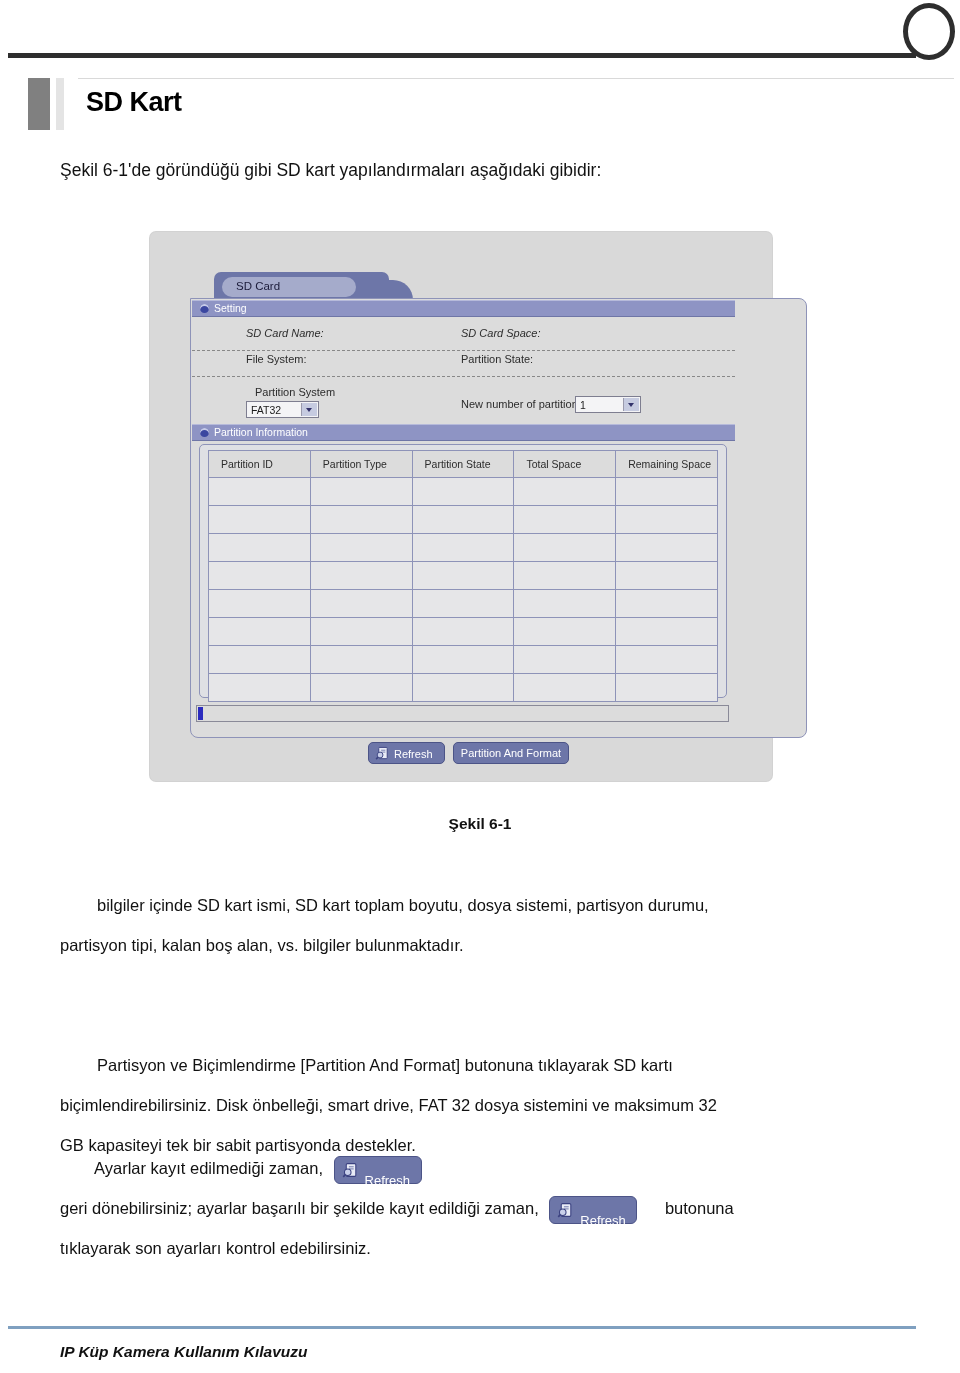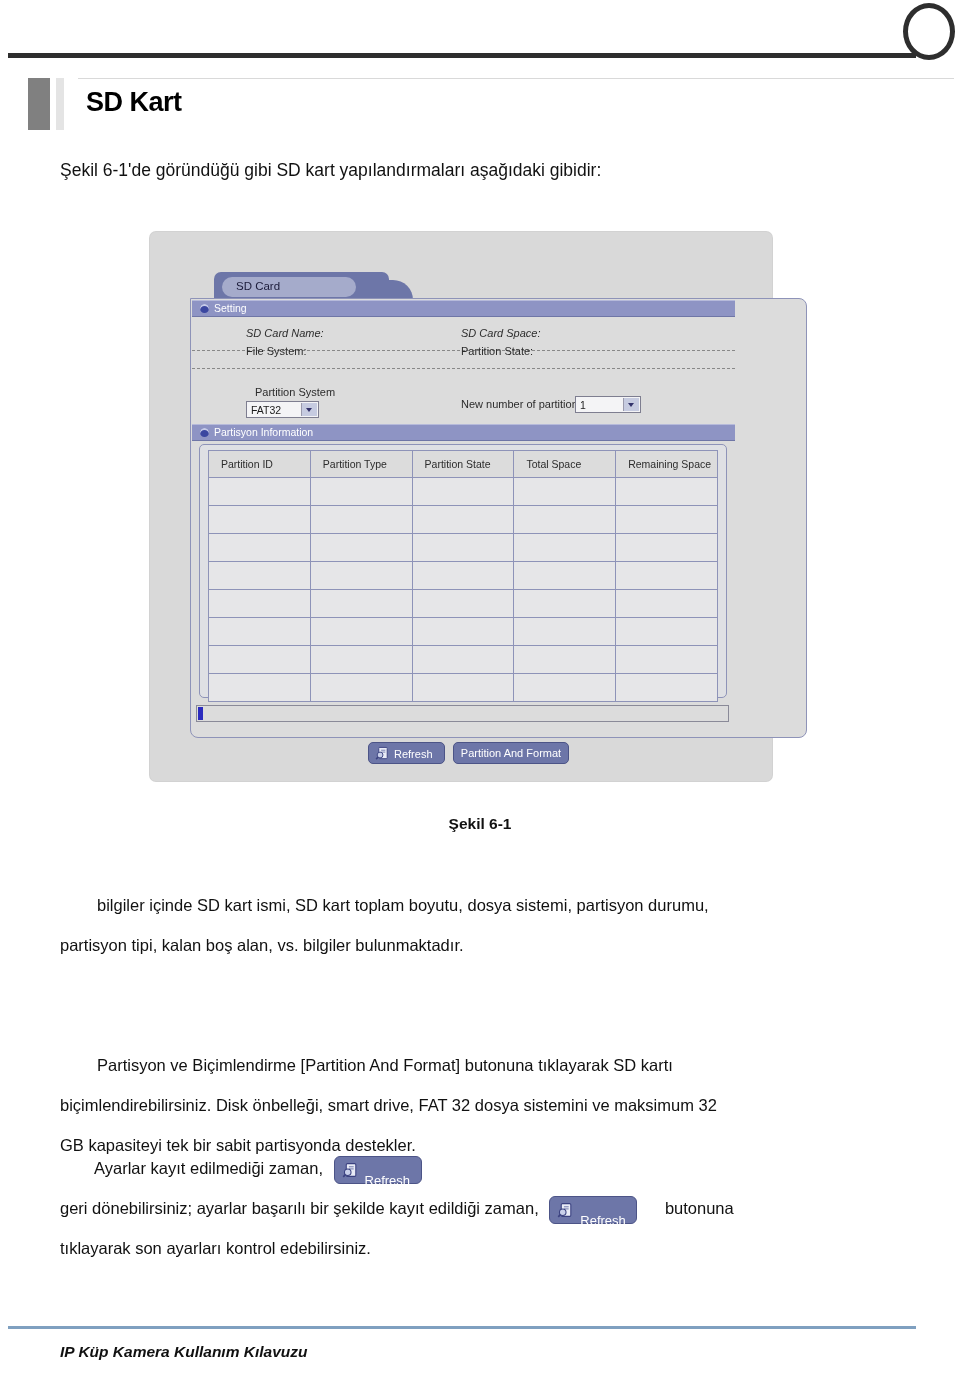--- a/index.html
+++ b/index.html
@@ -159,21 +159,21 @@
   #partinfo-bar { top: 125px; }
 
   .info-row {
     position: absolute;
     left: 1px;
     width: 543px; height: 34px;
     border-bottom: 1px dashed #888888;
     box-sizing: border-box;
   }
   #info-row-1 { top: 18px; font-style: italic; }
-  #info-row-2 { top: 36px; }
+  #info-row-2 { top: 44px; }
   .info-row .lbl-a {
     position: absolute;
     left: 54px; top: 10px;
     font-size: 11px;
     color: #2c2c2c;
   }
   .info-row .lbl-b {
     position: absolute;
     left: 269px; top: 10px;
     font-size: 11px;
@@ -428,21 +428,21 @@
       <span class="nnp-caption">New number of partition</span>
 
       <div class="select-box" id="nnp-select">
         <span class="sel-val">1</span>
         <span class="sel-arrow"></span>
       </div>
     </div>
 
     <div class="section-bar" id="partinfo-bar">
       <span class="sec-icon"></span>
-      <span class="sec-label">Partisyon Information</span>
+      <span class="sec-label">Partition Information</span>
     </div>
 
     <div class="table-frame">
       <table class="ptable">
         <thead>
           <tr>
             <th>Partition ID</th>
             <th>Partition Type</th>
             <th>Partition State</th>
             <th>Total Space</th>

